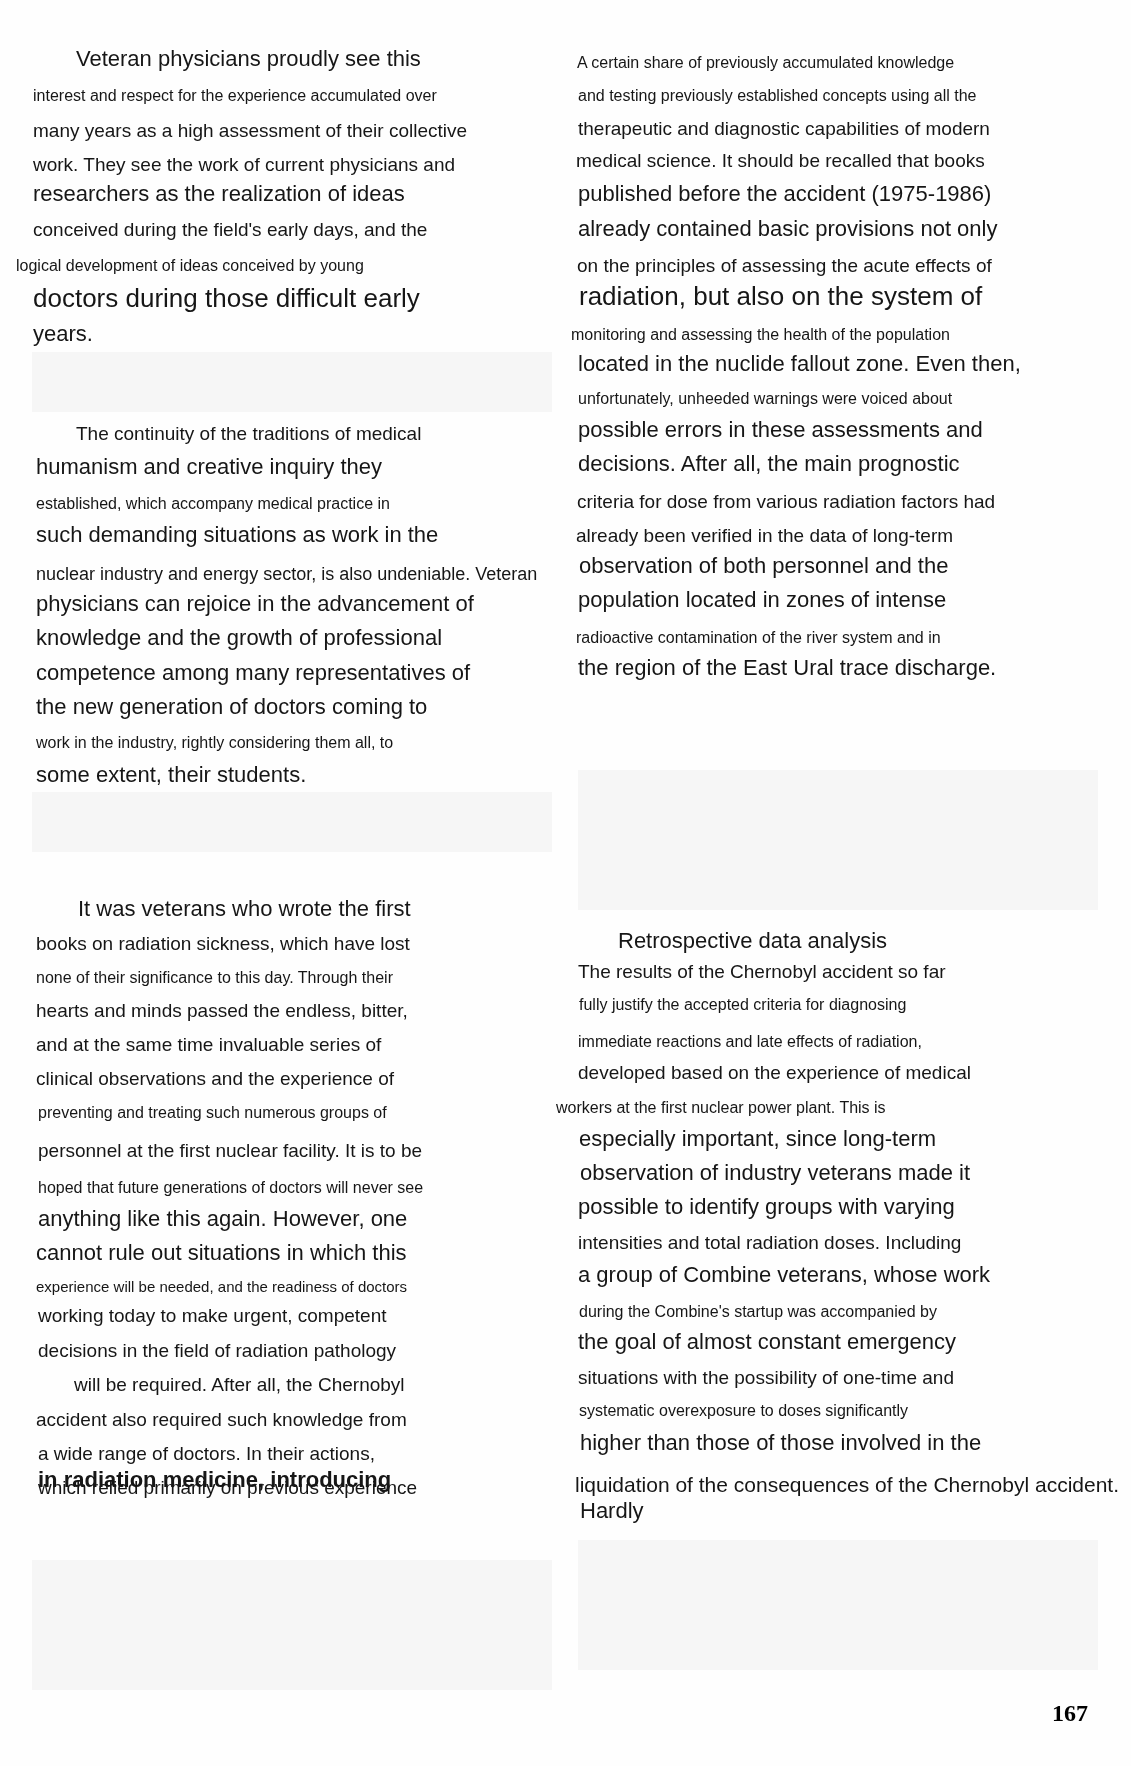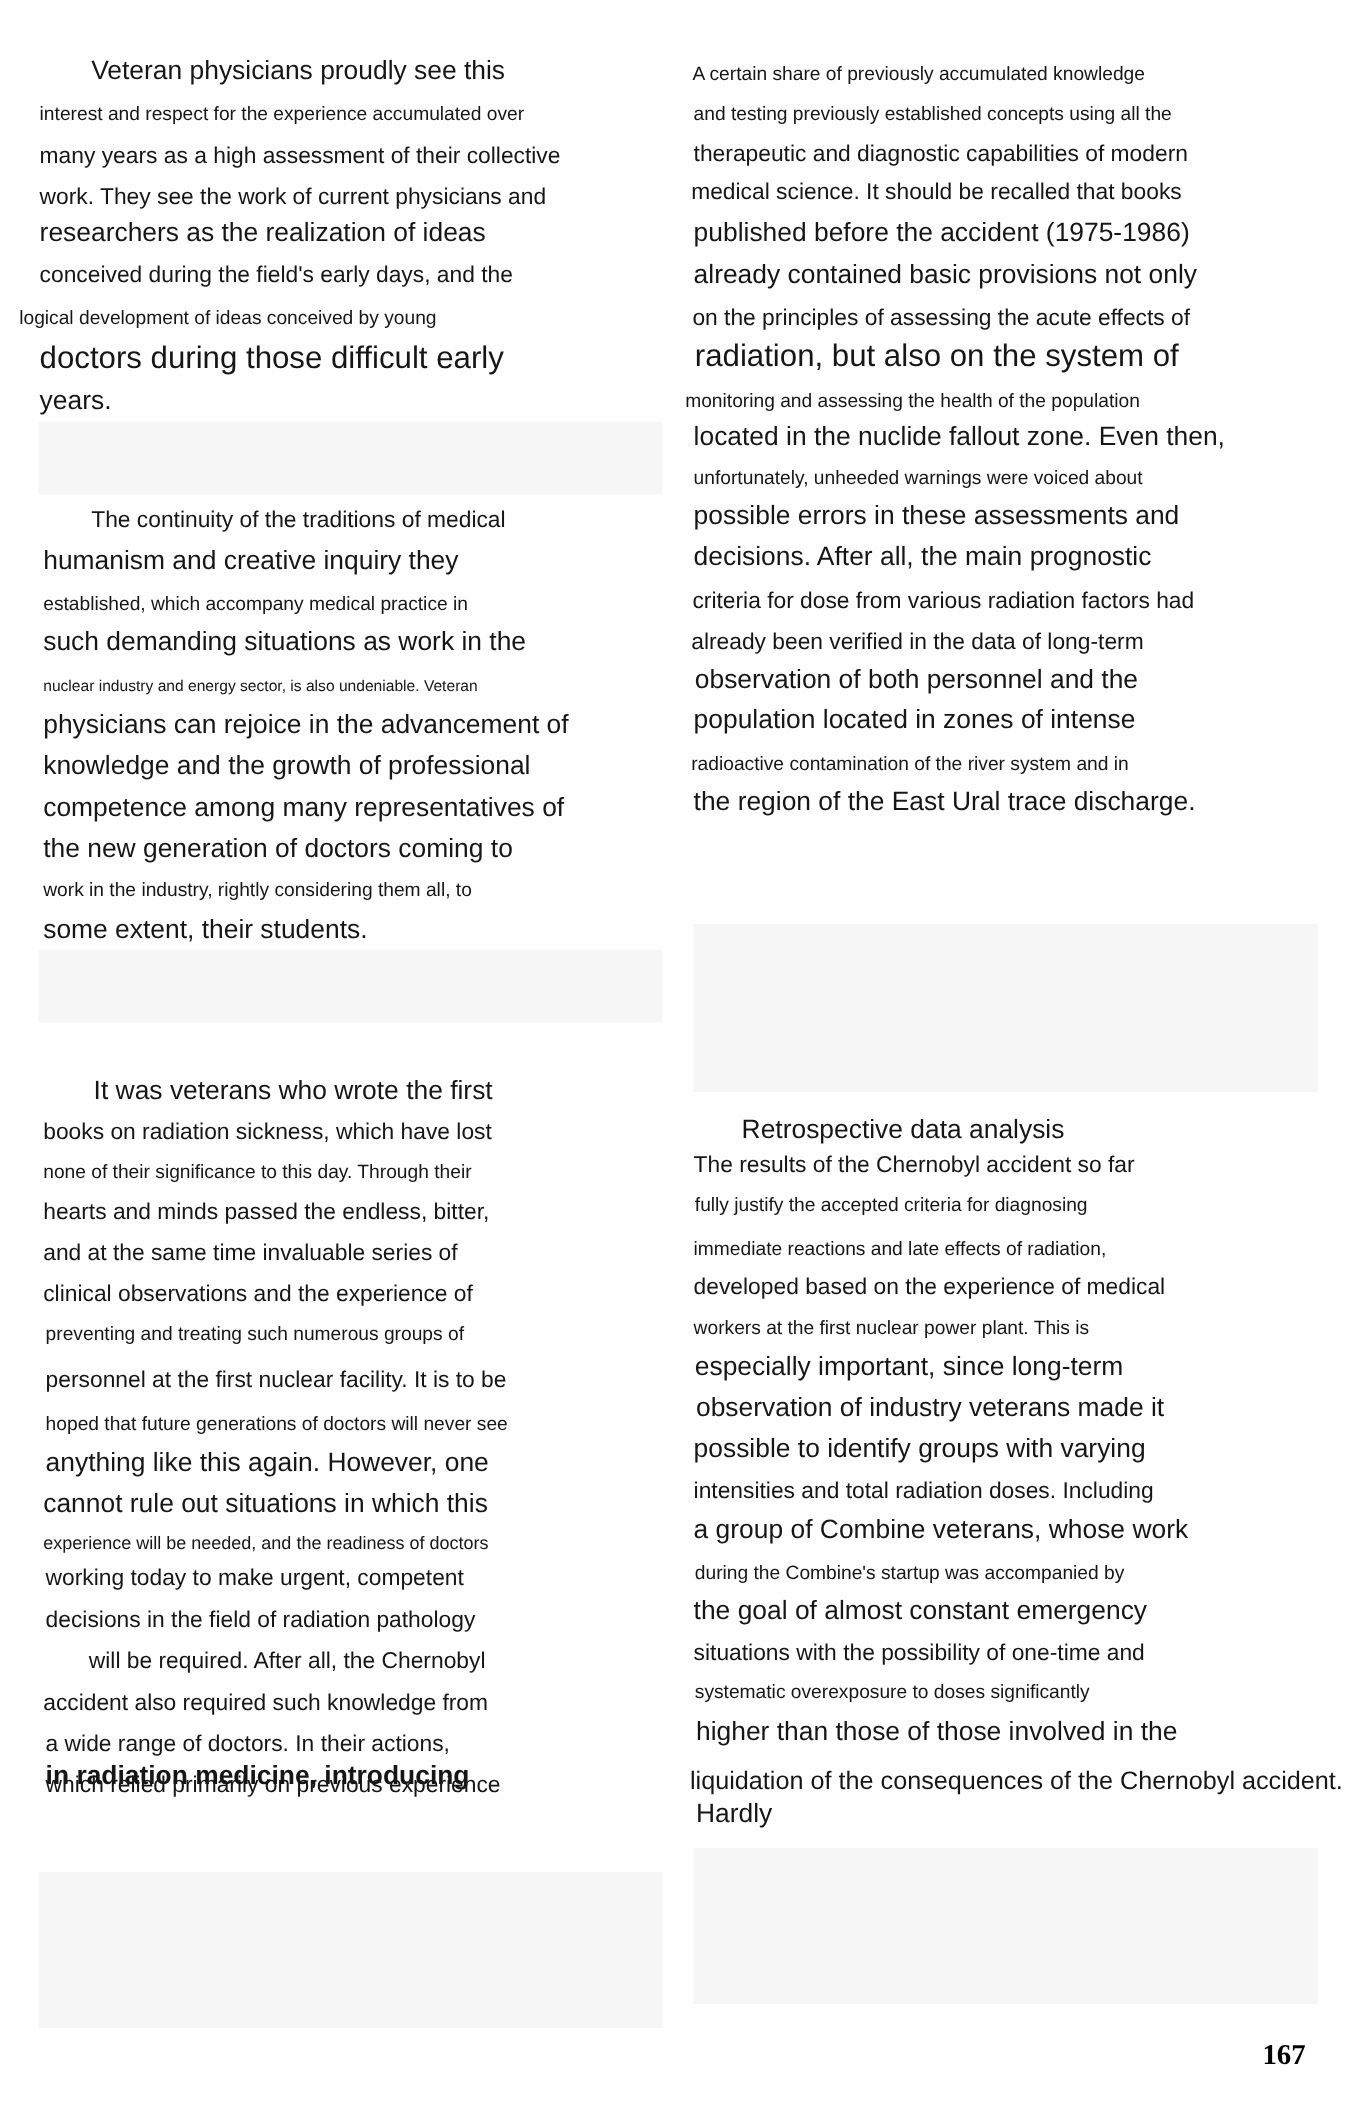--- a/index.html
+++ b/index.html
@@ -36,21 +36,21 @@
     <div class="line xs" style="left:16px;top:258px;">logical development of ideas conceived by young</div>
     <div class="line l" style="left:33px;top:285px;">doctors during those difficult early</div>
     <div class="line m" style="left:33px;top:323px;">years.</div>
   </div>
 
   <div>
     <div class="line s" style="left:76px;top:424px;">The continuity of the traditions of medical</div>
     <div class="line m" style="left:36px;top:456px;">humanism and creative inquiry they</div>
     <div class="line xs" style="left:36px;top:496px;">established, which accompany medical practice in</div>
     <div class="line m" style="left:36px;top:524px;">such demanding situations as work in the</div>
-    <div class="line" style="left:36px;top:565px;font-size:13px;">nuclear industry and energy sector, is also undeniable. Veteran</div>
+    <div class="line" style="left:36px;top:565px;font-size:18px;">nuclear industry and energy sector, is also undeniable. Veteran</div>
     <div class="line m" style="left:36px;top:593px;">physicians can rejoice in the advancement of</div>
     <div class="line m" style="left:36px;top:627px;">knowledge and the growth of professional</div>
     <div class="line m" style="left:36px;top:662px;">competence among many representatives of</div>
     <div class="line m" style="left:36px;top:696px;">the new generation of doctors coming to</div>
     <div class="line xs" style="left:36px;top:735px;">work in the industry, rightly considering them all, to</div>
     <div class="line m" style="left:36px;top:764px;">some extent, their students.</div>
   </div>
 
   <div>
     <div class="line m" style="left:78px;top:898px;">It was veterans who wrote the first</div>
@@ -95,21 +95,21 @@
     <div class="line xs" style="left:576px;top:630px;">radioactive contamination of the river system and in</div>
     <div class="line m" style="left:578px;top:657px;">the region of the East Ural trace discharge.</div>
   </div>
 
   <div class="line m" style="left:618px;top:930px;">Retrospective data analysis</div>
   <div>
     <div class="line s" style="left:578px;top:962px;">The results of the Chernobyl accident so far</div>
     <div class="line xs" style="left:579px;top:997px;">fully justify the accepted criteria for diagnosing</div>
     <div class="line xs" style="left:578px;top:1034px;">immediate reactions and late effects of radiation,</div>
     <div class="line s" style="left:578px;top:1063px;">developed based on the experience of medical</div>
-    <div class="line xs" style="left:578px;top:1100px;">workers at the first nuclear power plant. This is</div>
+    <div class="line xs" style="left:556px;top:1100px;">workers at the first nuclear power plant. This is</div>
     <div class="line m" style="left:579px;top:1128px;">especially important, since long-term</div>
     <div class="line m" style="left:580px;top:1162px;">observation of industry veterans made it</div>
     <div class="line m" style="left:578px;top:1196px;">possible to identify groups with varying</div>
     <div class="line s" style="left:578px;top:1233px;">intensities and total radiation doses. Including</div>
     <div class="line m" style="left:578px;top:1264px;">a group of Combine veterans, whose work</div>
     <div class="line xs" style="left:579px;top:1304px;">during the Combine's startup was accompanied by</div>
     <div class="line m" style="left:578px;top:1331px;">the goal of almost constant emergency</div>
     <div class="line s" style="left:578px;top:1368px;">situations with the possibility of one-time and</div>
     <div class="line xs" style="left:579px;top:1403px;">systematic overexposure to doses significantly</div>
     <div class="line m" style="left:580px;top:1432px;">higher than those of those involved in the</div>

